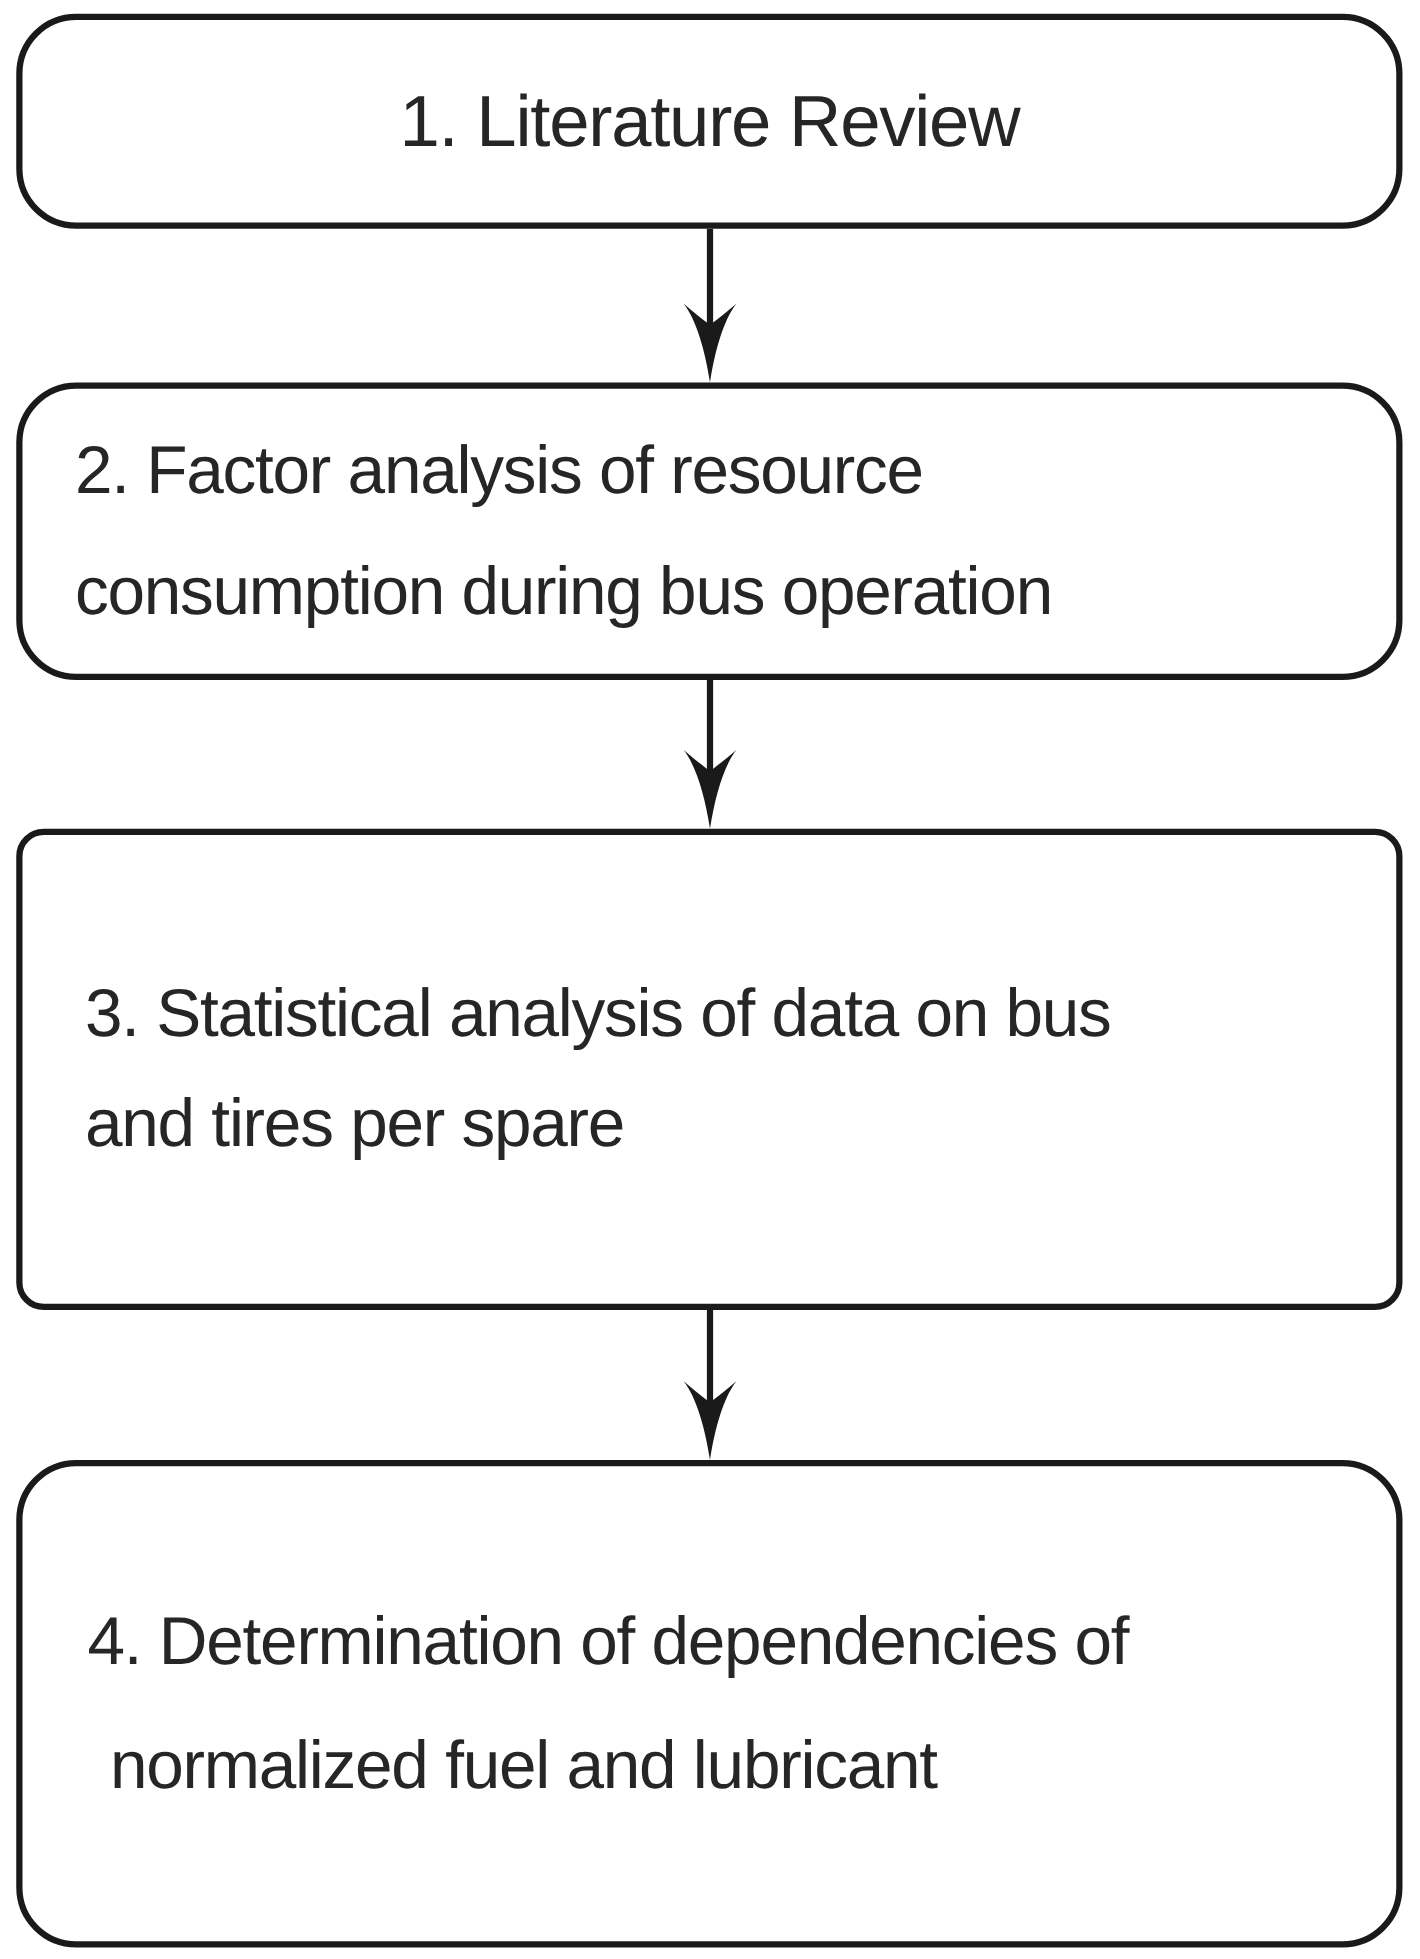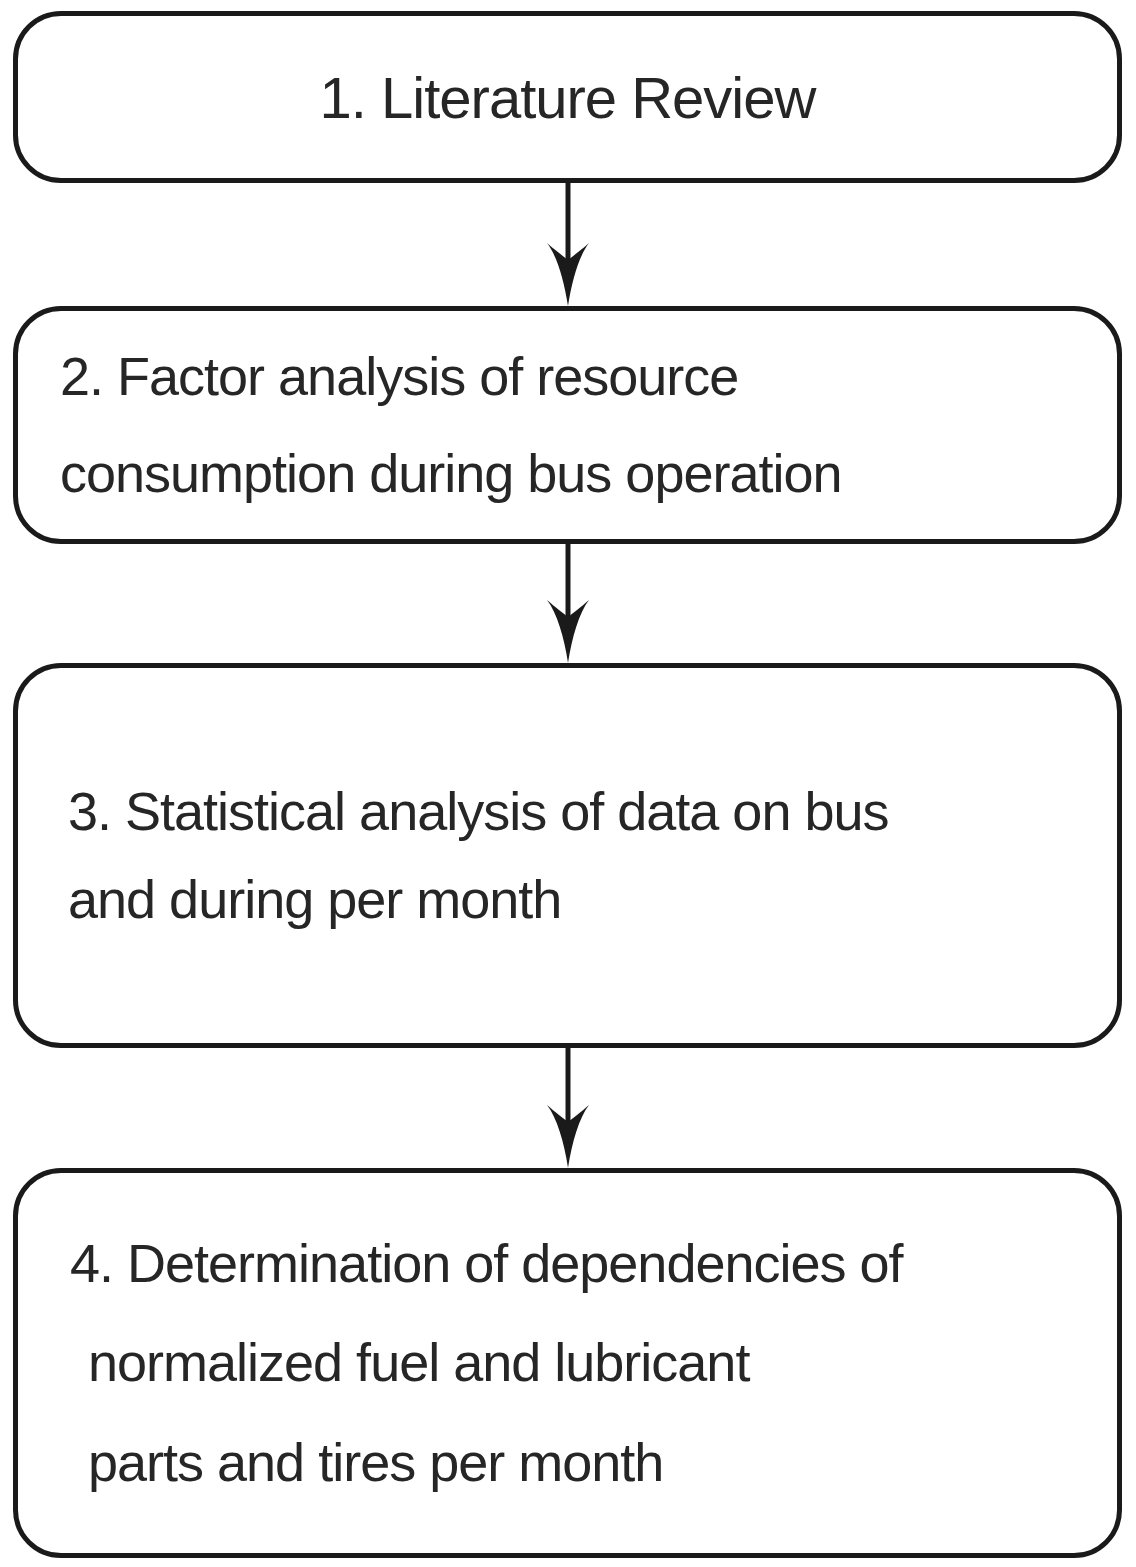--- a/index.html
+++ b/index.html
@@ -42,20 +42,21 @@
   }
   .box-2 {
     height: 238px;
     padding-left: 42px;
     line-height: 1.8;
   }
   .box-3 {
     height: 385px;
     padding-left: 50px;
     line-height: 1.62;
+    border-radius: 22px;
   }
   .box-4 {
     height: 390px;
     padding-left: 52px;
     line-height: 1.62;
     gap: 12px;
   }
   .box-4 .line + .line { padding-left: 18px; }
   .connector {
     flex: none;
@@ -88,29 +89,28 @@
 
   <div class="connector">
     <svg width="48" height="119" viewBox="0 0 48 119" preserveAspectRatio="none">
       <path d="M24 0 V 76" stroke="#1a1a1a" stroke-width="5" fill="none"></path>
       <path d="M24 119 C 20 93 13 69 3 56 C 12 64 19 69 24 73 C 29 69 36 64 45 56 C 35 69 28 93 24 119 Z" fill="#1a1a1a"></path>
     </svg>
   </div>
 
   <div class="box box-3">
     <div class="line">3. Statistical analysis of data on bus</div>
-    <div class="line">and during per month</div>
+    <div class="line">and tires per spare</div>
   </div>
 
   <div class="connector">
     <svg width="48" height="120" viewBox="0 0 48 120" preserveAspectRatio="none">
       <path d="M24 0 V 77" stroke="#1a1a1a" stroke-width="5" fill="none"></path>
       <path d="M24 120 C 20 94 13 70 3 57 C 12 65 19 70 24 74 C 29 70 36 65 45 57 C 35 70 28 94 24 120 Z" fill="#1a1a1a"></path>
     </svg>
   </div>
 
   <div class="box box-4">
     <div class="line">4. Determination of dependencies of</div>
     <div class="line">normalized fuel and lubricant</div>
-    <div class="line">parts and tires per month</div>
   </div>
 
 </div>
 
 </body></html>

